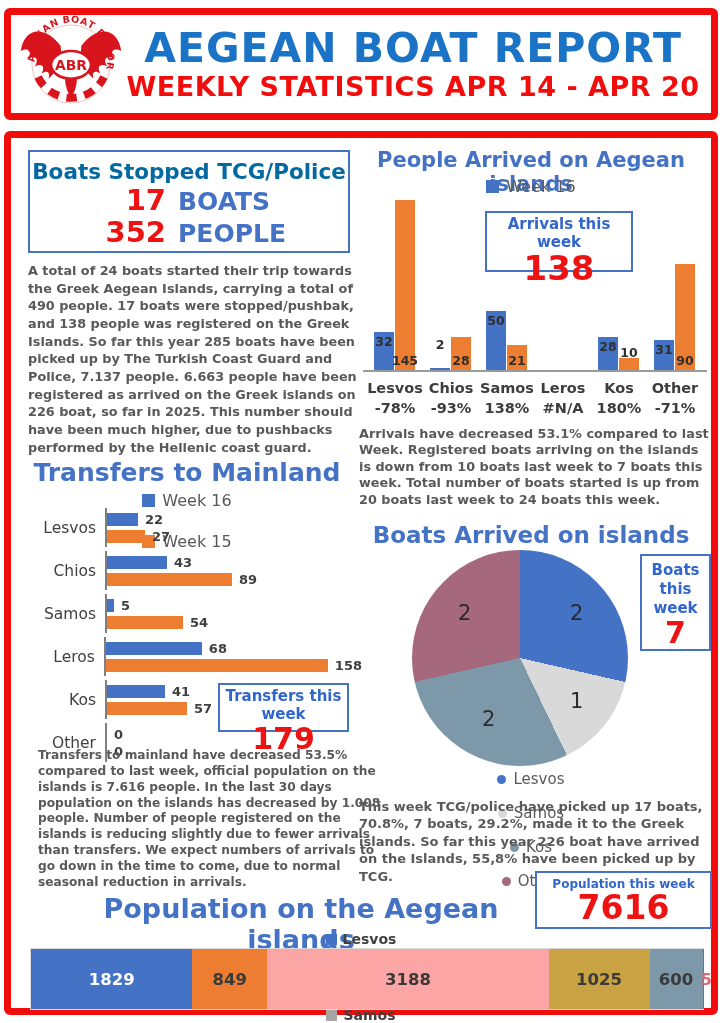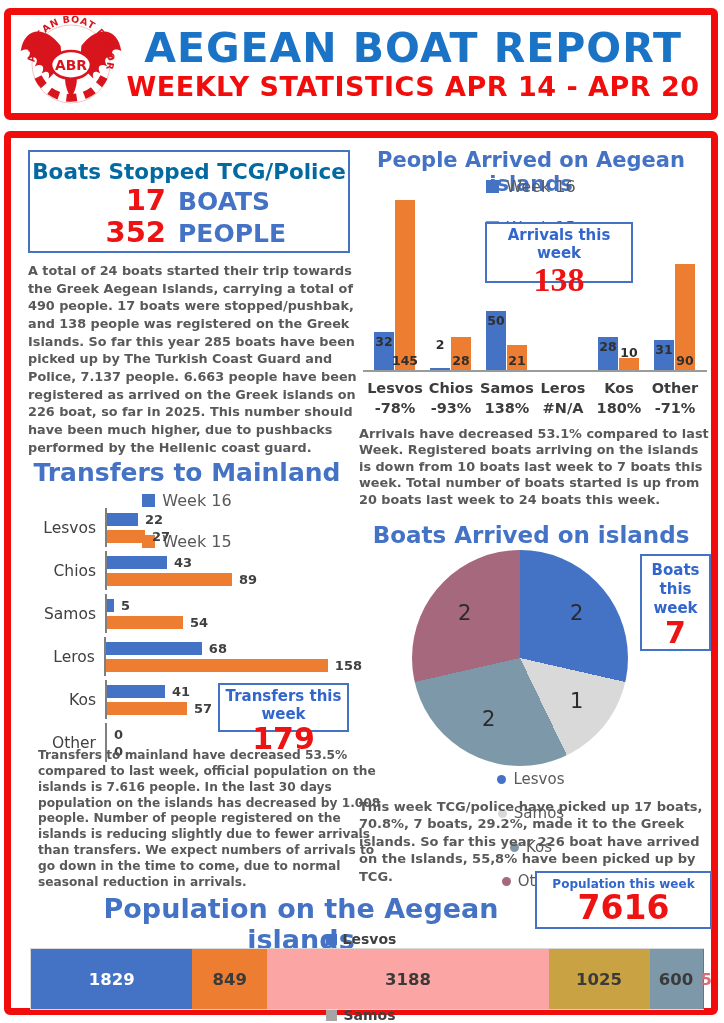--- a/index.html
+++ b/index.html
@@ -54,22 +54,22 @@
   .seg-out{position:absolute;right:-9px;top:50%;transform:translateY(-50%);color:#e06a73;font-weight:800;font-size:16px;}
   .plgi{display:flex;align-items:center;font-size:14px;font-weight:700;color:#404040;margin:0 7px;white-space:nowrap;}
   
   .p-intro{left:17px;top:124px;width:334px;font-size:12.8px;line-height:1.38;}
   .t-transfers{left:0;top:320px;width:352px;font-size:25px;}
   .lg-transfers{left:0;top:353px;width:352px;}
   .co-transfers{left:207px;top:545px;width:131px;height:49px;}
   .p-transfers{left:11px;top:610px;width:344px;font-size:12.2px;line-height:1.3;margin-left:16px;}
   .t-people{left:346px;top:10px;width:348px;font-size:21px;}
   .lg-people{left:346px;top:39px;width:348px;}
-  .co-arrivals{left:474px;top:73px;width:148px;height:61px;margin-top:11px;}
-  .co-arrivals .cv{font-size:34px;font-family:Liberation Serif, serif;}
+  .co-arrivals{left:474px;top:73px;width:148px;height:61px;}
+  .co-arrivals .cv{font-size:34px;}
   .p-arrivals{left:348px;top:288px;width:350px;font-size:12.8px;line-height:1.28;}
   .t-boats{left:346px;top:384px;width:348px;font-size:23px;}
   .lg-pie{left:346px;top:632px;width:348px;font-size:15px;gap:16px;}
   .co-boats{left:629px;top:416px;width:71px;height:97px;padding-top:5px;}
   .co-boats .cl{font-size:15px;line-height:1.25;}
   .p-boats{left:348px;top:660px;width:346px;}
   .co-pop{left:524px;top:733px;width:177px;height:58px;padding-top:4px;}
   .co-pop .cl{font-size:12px;}
   .co-pop .cv{font-size:33px;}
   .t-pop{left:40px;top:755px;width:500px;font-size:27px;}

